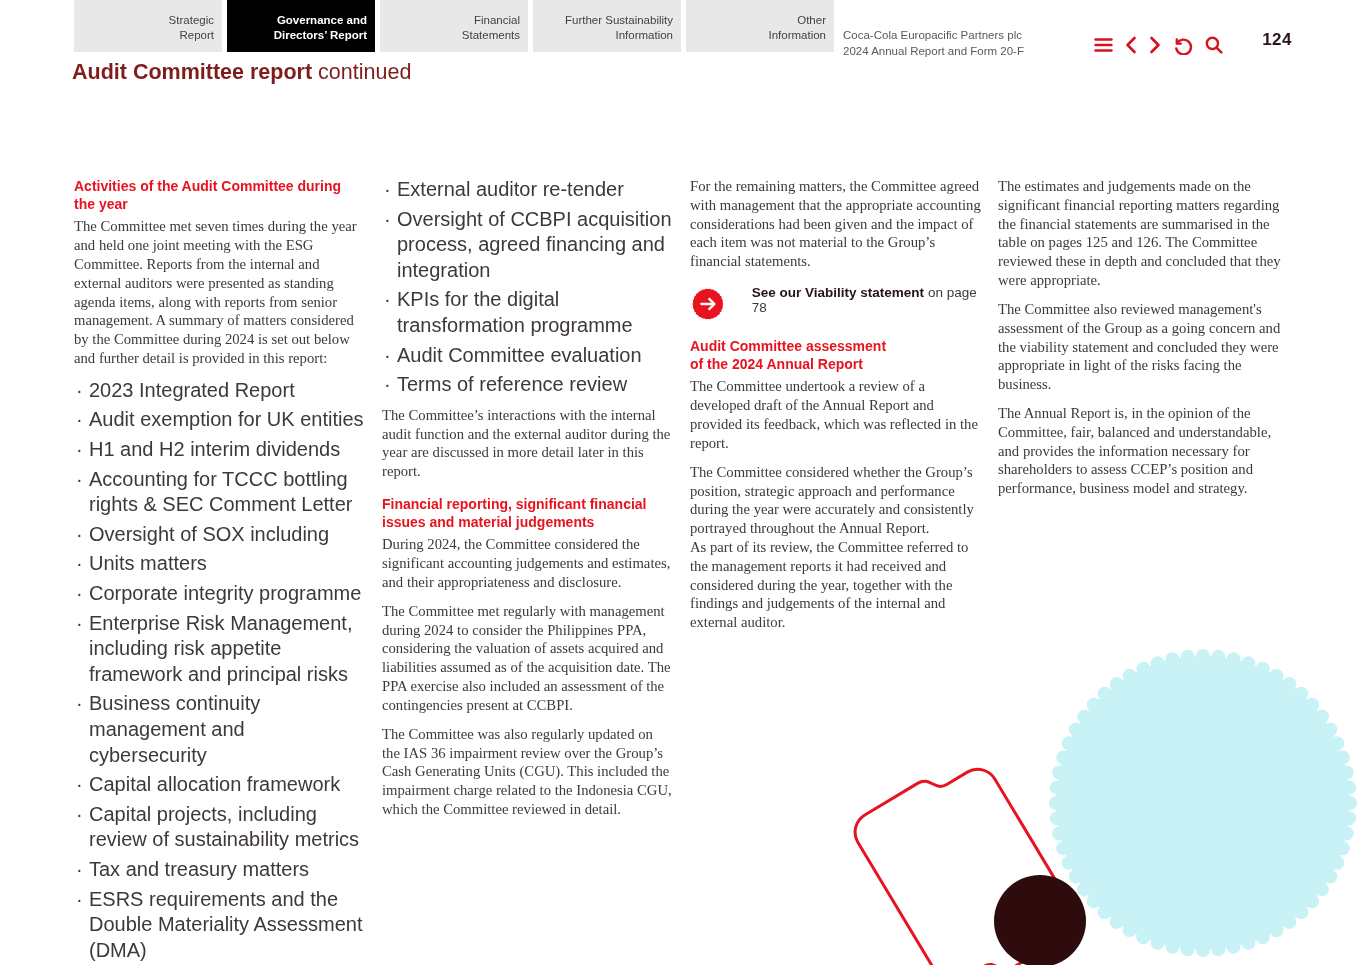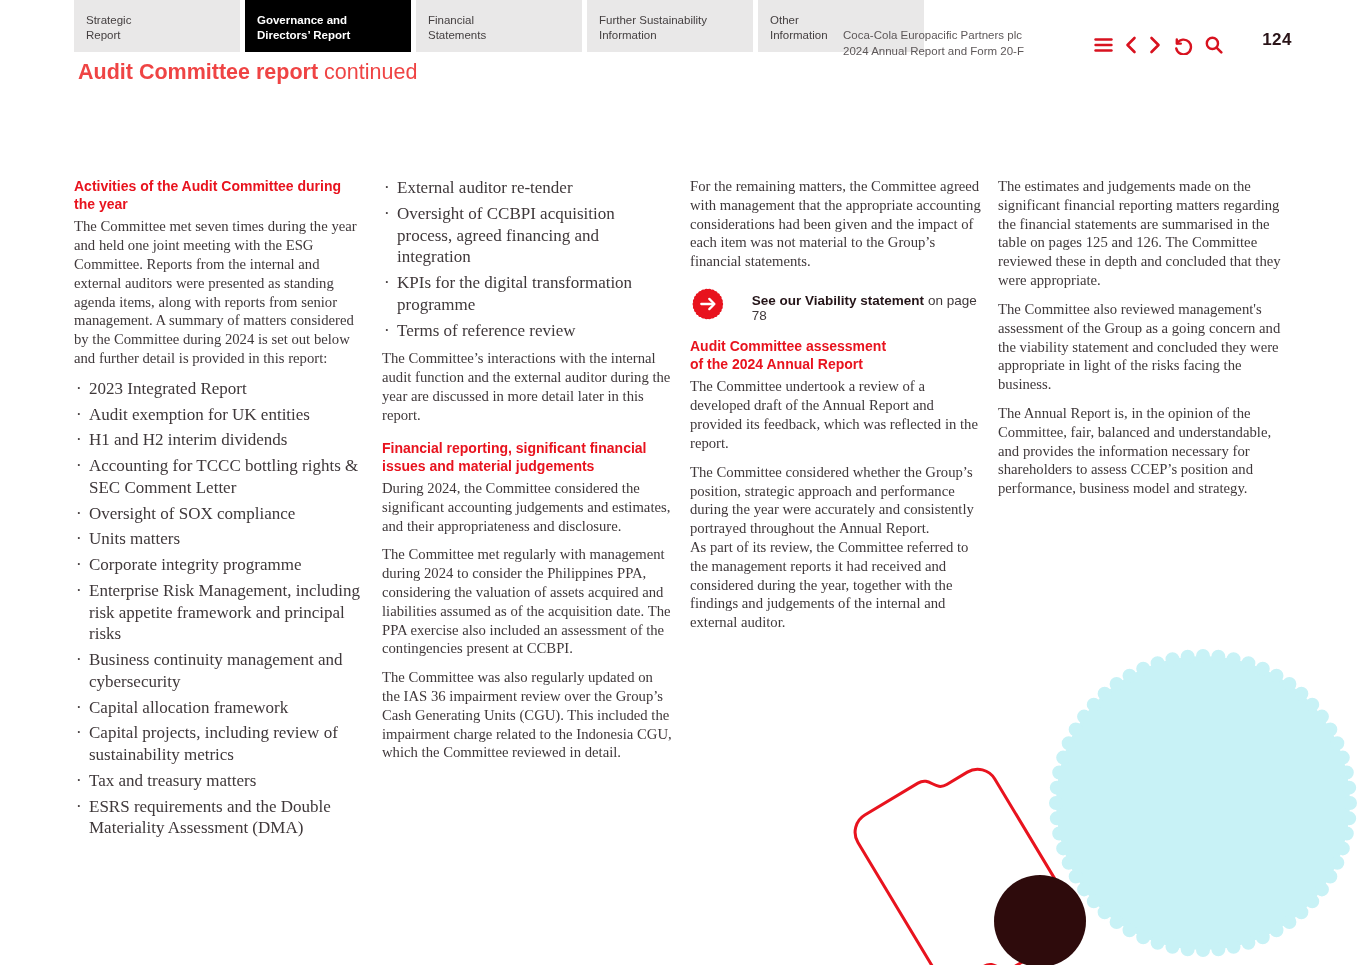--- a/index.html
+++ b/index.html
@@ -3,46 +3,46 @@
 <meta charset="utf-8">
 <style>
   html,body{margin:0;padding:0;}
   body{
     width:1365px;height:965px;position:relative;overflow:hidden;background:#ffffff;
     font-family:"Liberation Sans", sans-serif;color:#3f383a;
   }
   
   .tabs{position:absolute;left:74px;top:0;display:flex;gap:5px;}
   .tab{
-    width:166px;height:52px;background:#e9e8e8;box-sizing:border-box;
+    width:148px;height:52px;background:#e9e8e8;box-sizing:border-box;
     padding:13px 8px 0 12px;font-size:11.5px;line-height:1.3;color:#454041;
-    white-space:pre-line;cursor:default;
+    white-space:pre-line;cursor:default;text-align:right;
   }
   .tab.active{background:#000000;color:#ffffff;font-weight:bold;}
   
   .brand{position:absolute;left:843px;top:27px;font-size:11.5px;line-height:1.4;color:#5d5758;}
   .hdr-icons{position:absolute;left:1094px;top:35px;display:flex;align-items:center;gap:12px;height:20px;}
   .hdr-icons svg{display:block;}
   .pageno{position:absolute;left:1240px;top:30px;width:52px;text-align:right;
     font-size:17px;font-weight:bold;color:#2a1418;letter-spacing:.5px;}
   
-  .title{position:absolute;left:78px;top:60px;font-size:21.5px;color:#ef4444;}
+  .title{position:absolute;left:72px;top:60px;font-size:21.5px;color:#7f1d1d;}
   .title .b{font-weight:bold;}
   .title .c{font-weight:normal;margin-left:6px;}
   
   .columns{position:absolute;left:74px;top:177px;width:1217px;display:flex;gap:17px;}
   .col{width:291px;flex:0 0 291px;}
   .red-h{color:#e8131e;font-weight:bold;font-size:14px;line-height:1.3;margin:0 0 4px;white-space:pre-line;}
   .col p{font-size:14.7px;line-height:1.28;margin:0 0 10px;white-space:pre-line;font-family:Liberation Serif, serif;}
   ul.bullets{list-style:none;margin:0 0 8px;padding:0;}
-  ul.bullets li{position:relative;padding-left:15px;margin:0 0 4px;font-size:17px;line-height:1.28;font-family:Liberation Serif, serif;}
+  ul.bullets li{position:relative;padding-left:15px;margin:0 0 4px;font-size:20px;line-height:1.28;}
   ul.bullets li::before{content:"·";position:absolute;left:2px;top:0;color:#3f383a;}
   .sect{margin-top:14px;}
   
-  .xlink{display:flex;align-items:flex-end;gap:26px;margin:14px 0 14px;cursor:pointer;}
+  .xlink{display:flex;align-items:flex-start;gap:26px;margin:14px 0 14px;cursor:pointer;}
   .xlink .txt{font-size:13.5px;color:#241418;}
   .xlink .txt .b{font-weight:bold;}
   .xlink .txt .r{font-weight:normal;color:#3f383a;margin-left:4px;}
   
   .decor{position:absolute;}
   .dark-circle{position:absolute;left:994px;top:875px;width:92px;height:92px;border-radius:50%;background:#2e0b0c;}
 </style>
 </head>
 <body>
 
@@ -111,37 +111,38 @@
 
   <div class="col">
     <h3 class="red-h">Activities of the Audit Committee during
 the year</h3>
     <p>The Committee met seven times during the year and held one joint meeting with the ESG Committee. Reports from the internal and external auditors were presented as standing agenda items, along with reports from senior management. A summary of matters considered by the Committee during 2024 is set out below and further detail is provided in this report:</p>
     <ul class="bullets">
       <li>2023 Integrated Report</li>
       <li>Audit exemption for UK entities</li>
       <li>H1 and H2 interim dividends</li>
       <li>Accounting for TCCC bottling rights &amp; SEC Comment Letter</li>
-      <li>Oversight of SOX compliance</li>
+      <li>Oversight of SOX including</li>
       <li>Units matters</li>
       <li>Corporate integrity programme</li>
       <li>Enterprise Risk Management, including risk appetite framework and principal risks</li>
       <li>Business continuity management and cybersecurity</li>
       <li>Capital allocation framework</li>
       <li>Capital projects, including review of sustainability metrics</li>
       <li>Tax and treasury matters</li>
       <li>ESRS requirements and the Double Materiality Assessment (DMA)</li>
     </ul>
   </div>
 
   <div class="col">
     <ul class="bullets">
       <li>External auditor re-tender</li>
       <li>Oversight of CCBPI acquisition process, agreed financing and integration</li>
       <li>KPIs for the digital transformation programme</li>
+      <li>Audit Committee evaluation</li>
       <li>Terms of reference review</li>
     </ul>
     <p>The Committee’s interactions with the internal audit function and the external auditor during the year are discussed in more detail later in this report.</p>
     <h3 class="red-h sect">Financial reporting, significant financial
 issues and material judgements</h3>
     <p>During 2024, the Committee considered the significant accounting judgements and estimates, and their appropriateness and disclosure.</p>
     <p>The Committee met regularly with management during 2024 to consider the Philippines PPA, considering the valuation of assets acquired and liabilities assumed as of the acquisition date. The PPA exercise also included an assessment of the contingencies present at CCBPI.</p>
     <p>The Committee was also regularly updated on the IAS 36 impairment review over the Group’s Cash Generating Units (CGU). This included the impairment charge related to the Indonesia CGU, which the Committee reviewed in detail.</p>
   </div>
 

